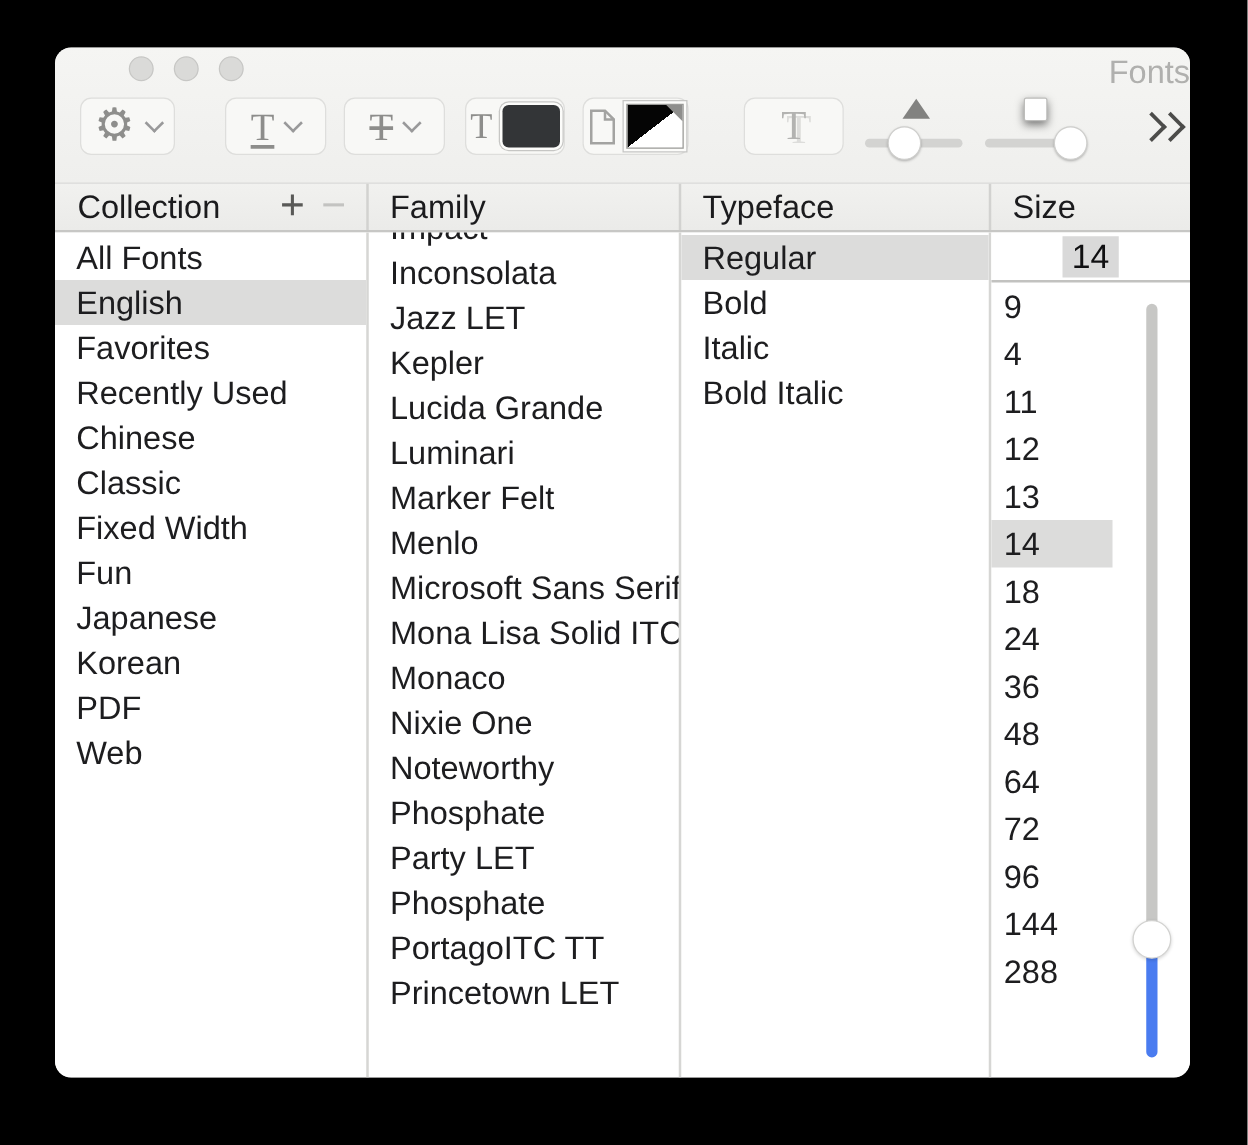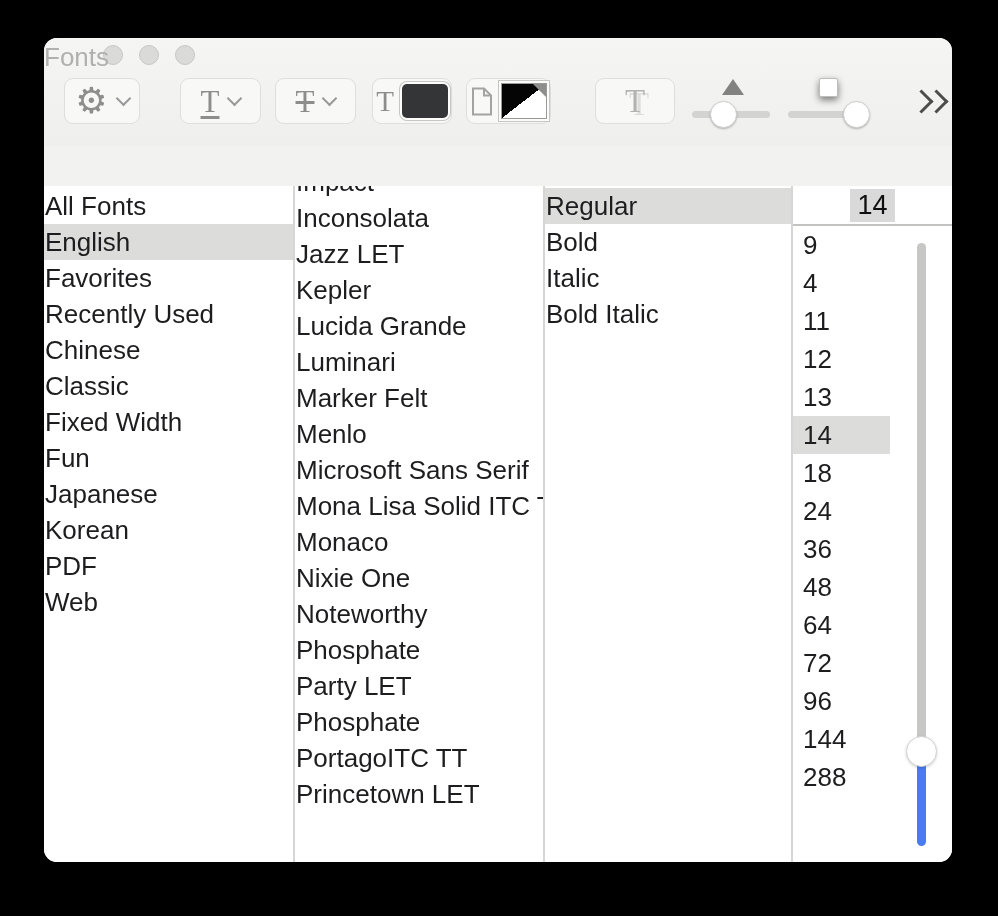--- a/index.html
+++ b/index.html
@@ -6,21 +6,21 @@
   body{width:998px;height:916px;background:#000;position:relative;
        font-family:"Liberation Sans",sans-serif;-webkit-font-smoothing:antialiased;}
   .window{position:absolute;left:44px;top:38px;width:908px;height:824px;
           background:#f2f2f0;border-radius:13px;overflow:hidden;}
 
   
   .chrome{position:absolute;top:0;left:0;width:100%;height:108px;
           background:linear-gradient(#f5f5f3,#efefed);}
   .light{position:absolute;top:7px;width:20px;height:20px;border-radius:50%;
          background:#dadad8;border:1px solid #c7c7c5;box-sizing:border-box;}
-  .title{position:absolute;top:4px;left:0;right:0;text-align:left;
+  .title{position:absolute;top:4px;left:0;right:0;text-align:right;
          font-size:26px;line-height:30px;color:#b0b0ae;}
   .tbtn{position:absolute;top:40px;height:46px;box-sizing:border-box;
         background:#f8f8f6;border:1px solid #dededc;border-radius:9px;
         display:flex;align-items:center;justify-content:center;gap:10px;}
   .serifT{font-family:"Liberation Serif",serif;font-size:31px;color:#8d8d8b;line-height:1;}
   .chev{width:9px;height:9px;border-right:2.5px solid #99999a;border-bottom:2.5px solid #99999a;
         transform:rotate(45deg);margin-top:-6px;}
   .gear{font-family:"DejaVu Sans",sans-serif;font-size:36px;color:#8e8e8c;line-height:1;}
   .swatch-dark{width:46px;height:34px;background:#333537;border-radius:5px;
         box-shadow:0 0 0 2px #fcfcfa,0 0 0 3px #c6c6c4;}
@@ -48,21 +48,21 @@
   .hlabel{position:absolute;top:0;font-size:26px;line-height:37px;color:#1b1b1d;white-space:nowrap;}
   .hdiv{position:absolute;top:0;bottom:0;width:2px;background:#d2d2d0;}
   .addbtn,.rembtn{position:absolute;top:0;font-size:34px;line-height:35px;font-weight:300;}
   .addbtn{color:#59595б;color:#595957;}
   .rembtn{color:#c3c3c1;}
 
   
   .content{position:absolute;top:148px;left:0;right:0;bottom:0;background:#fff;}
   .vdiv{position:absolute;top:0;bottom:0;width:2px;background:#d6d6d4;}
   .col{position:absolute;top:0;bottom:0;overflow:hidden;}
-  .row{height:36px;line-height:36px;font-size:26px;color:#1d1d1f;padding-left:1px;
+  .row{height:36px;line-height:36px;font-size:26px;color:#1d1d1f;padding-left:17px;
        white-space:nowrap;overflow:hidden;}
   .row.selected{background:#dcdcdb;}
   .family-scroll{margin-top:-22px;}
   .pad-top{padding-top:2px;}
   .size-field{height:38px;border-bottom:2px solid #c2c2c0;background:#fff;
        display:flex;align-items:center;justify-content:center;}
   .size-field .val{font-size:27px;color:#0f0f11;background:#d9d9d9;padding:1px 7px;}
   .size-rows .row{height:38px;line-height:38px;padding-left:10px;width:87px;}
   .vtrack{position:absolute;left:124px;top:57px;width:9px;height:508px;
        background:#c7c7c5;border-radius:5px;}
@@ -121,20 +121,31 @@
     <div class="hslider" style="left:744px;width:80px">
       <div class="hthumb" style="left:55px"></div>
     </div>
 
     <div style="position:absolute;left:869px;top:52px;width:32px;height:26px">
       <span class="ovchev" style="left:0;top:3px"></span>
       <span class="ovchev" style="left:15px;top:3px"></span>
     </div>
   </div>
 
+  <div class="header">
+    <span class="hlabel" style="left:18px">Collection</span>
+    <span class="addbtn" style="left:180px">+</span>
+    <span class="rembtn" style="left:213px">−</span>
+    <span class="hdiv" style="left:249px"></span>
+    <span class="hlabel" style="left:268px">Family</span>
+    <span class="hdiv" style="left:499px"></span>
+    <span class="hlabel" style="left:518px">Typeface</span>
+    <span class="hdiv" style="left:747px"></span>
+    <span class="hlabel" style="left:766px">Size</span>
+  </div>
 
   <div class="content">
     <div class="col pad-top" style="left:0;width:249px">
       <div>
           <div class="row">All Fonts</div>
           <div class="row selected">English</div>
           <div class="row">Favorites</div>
           <div class="row">Recently Used</div>
           <div class="row">Chinese</div>
           <div class="row">Classic</div>

